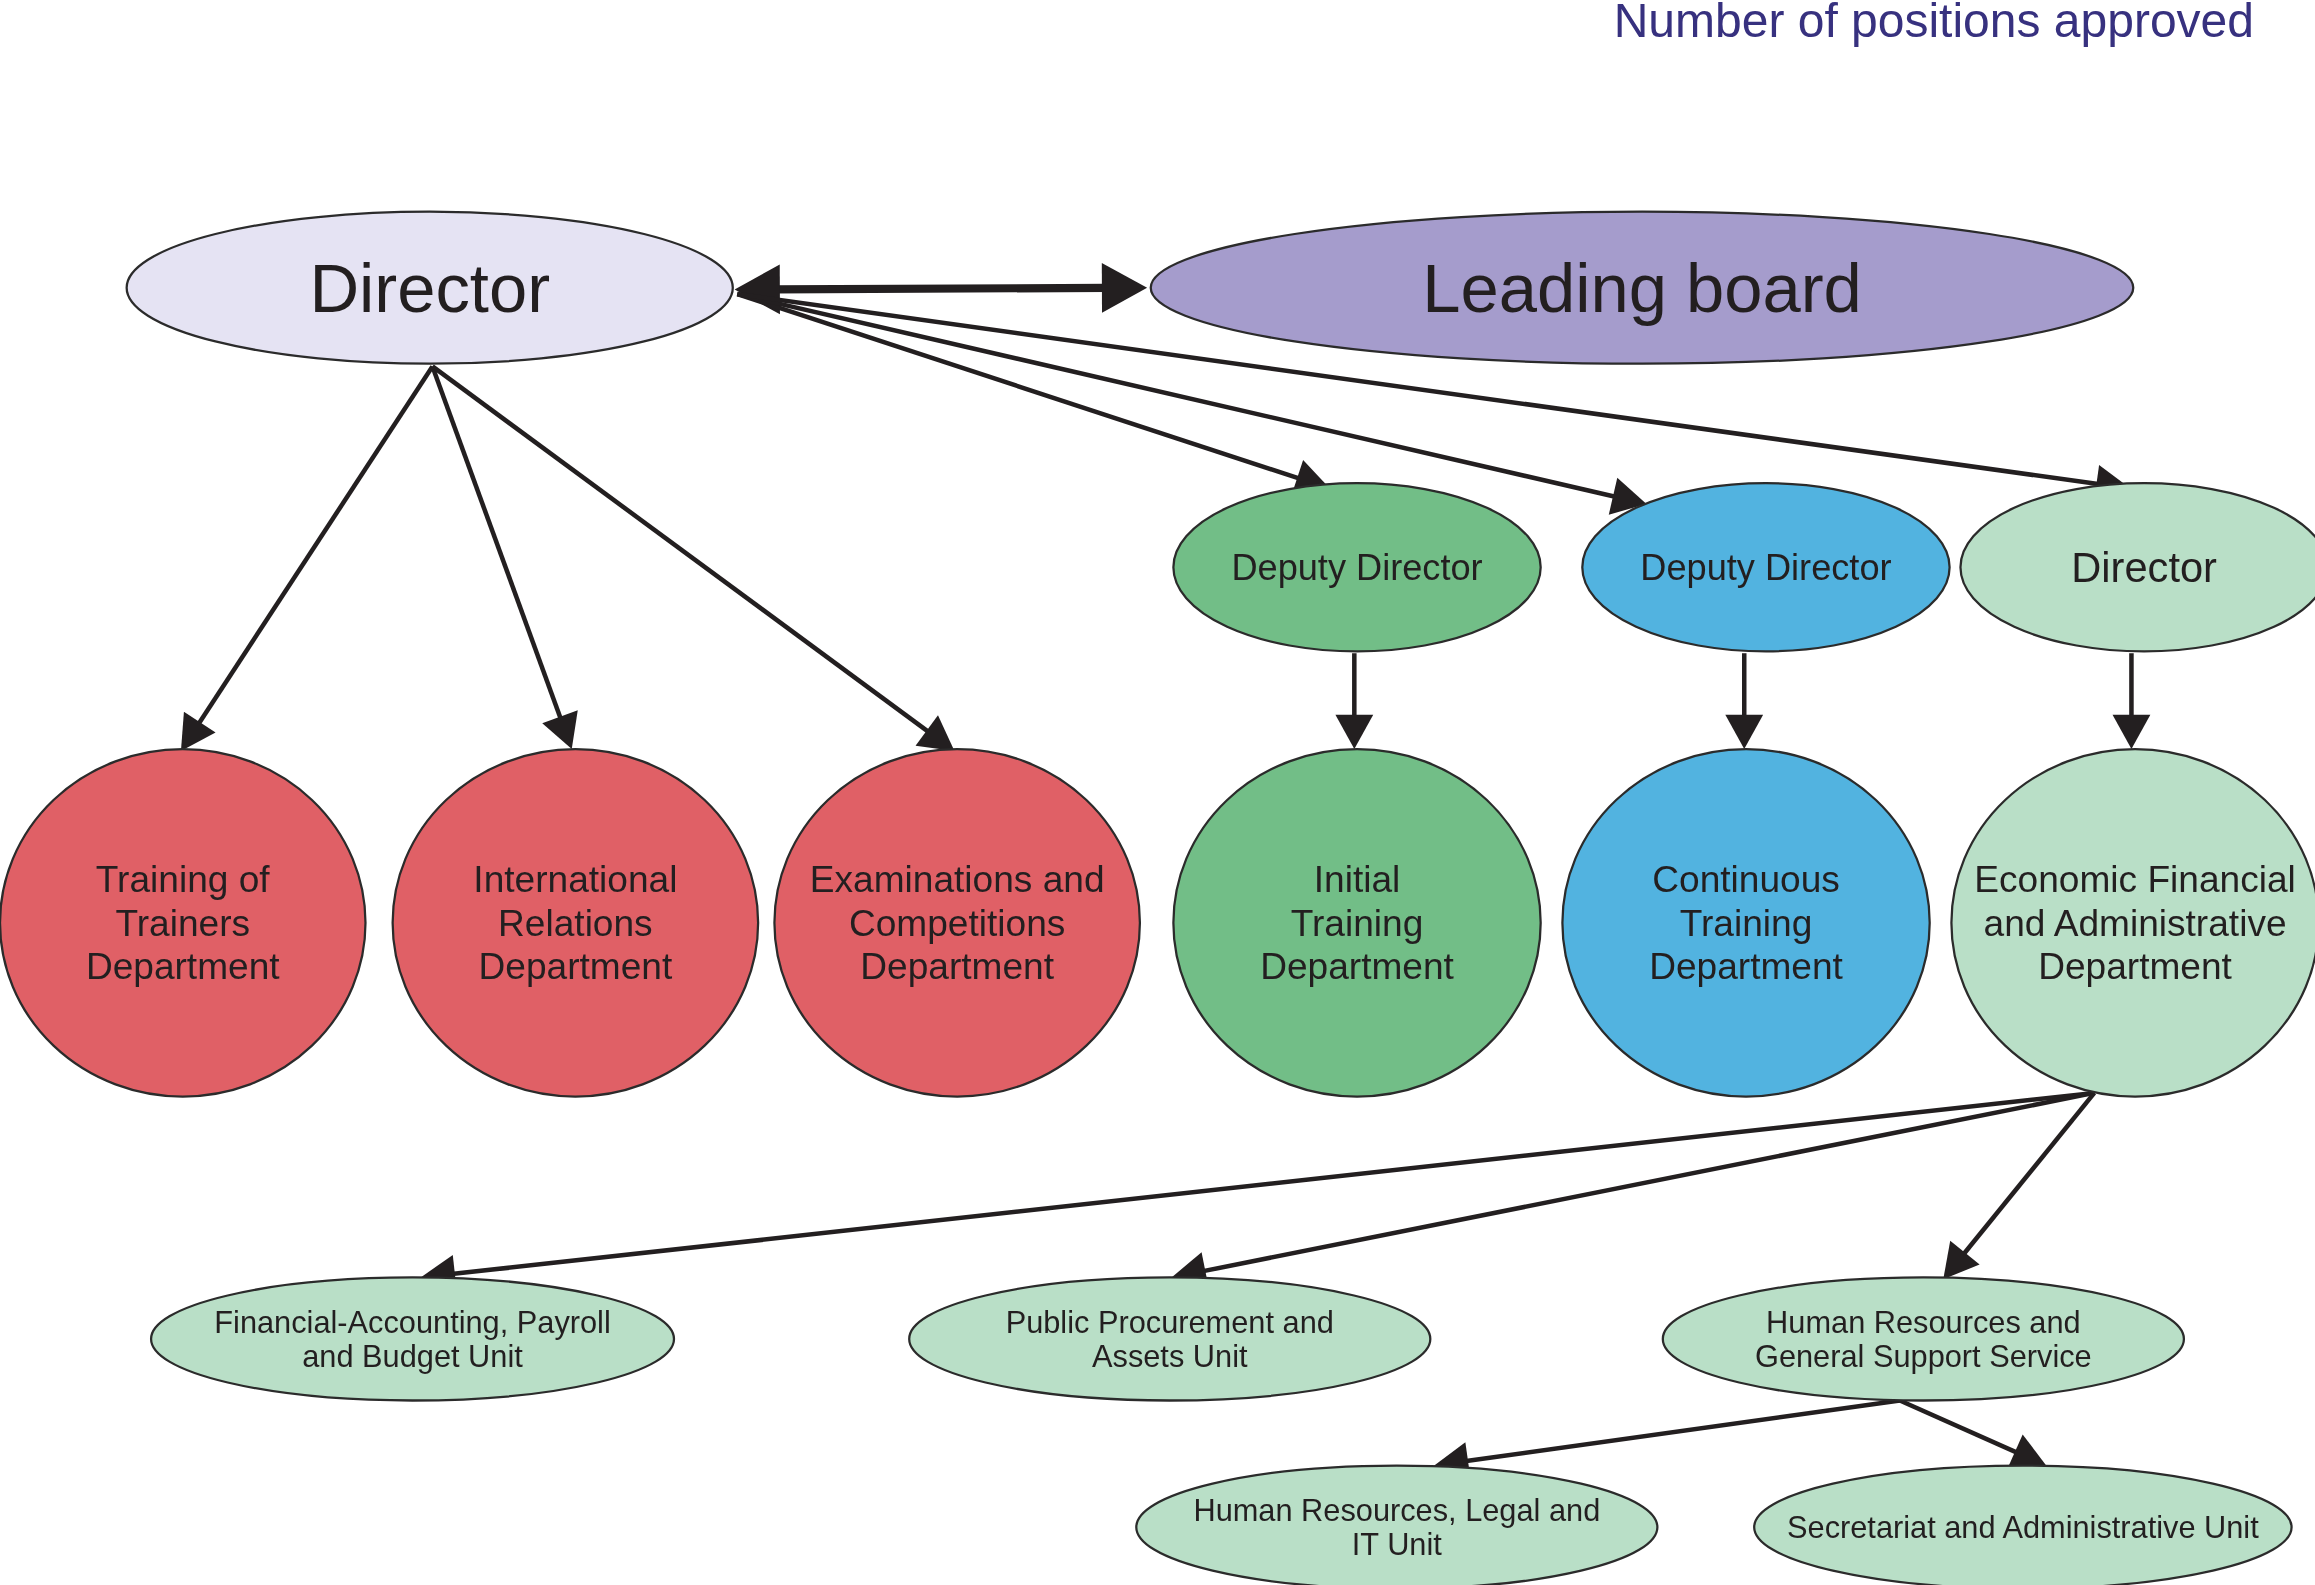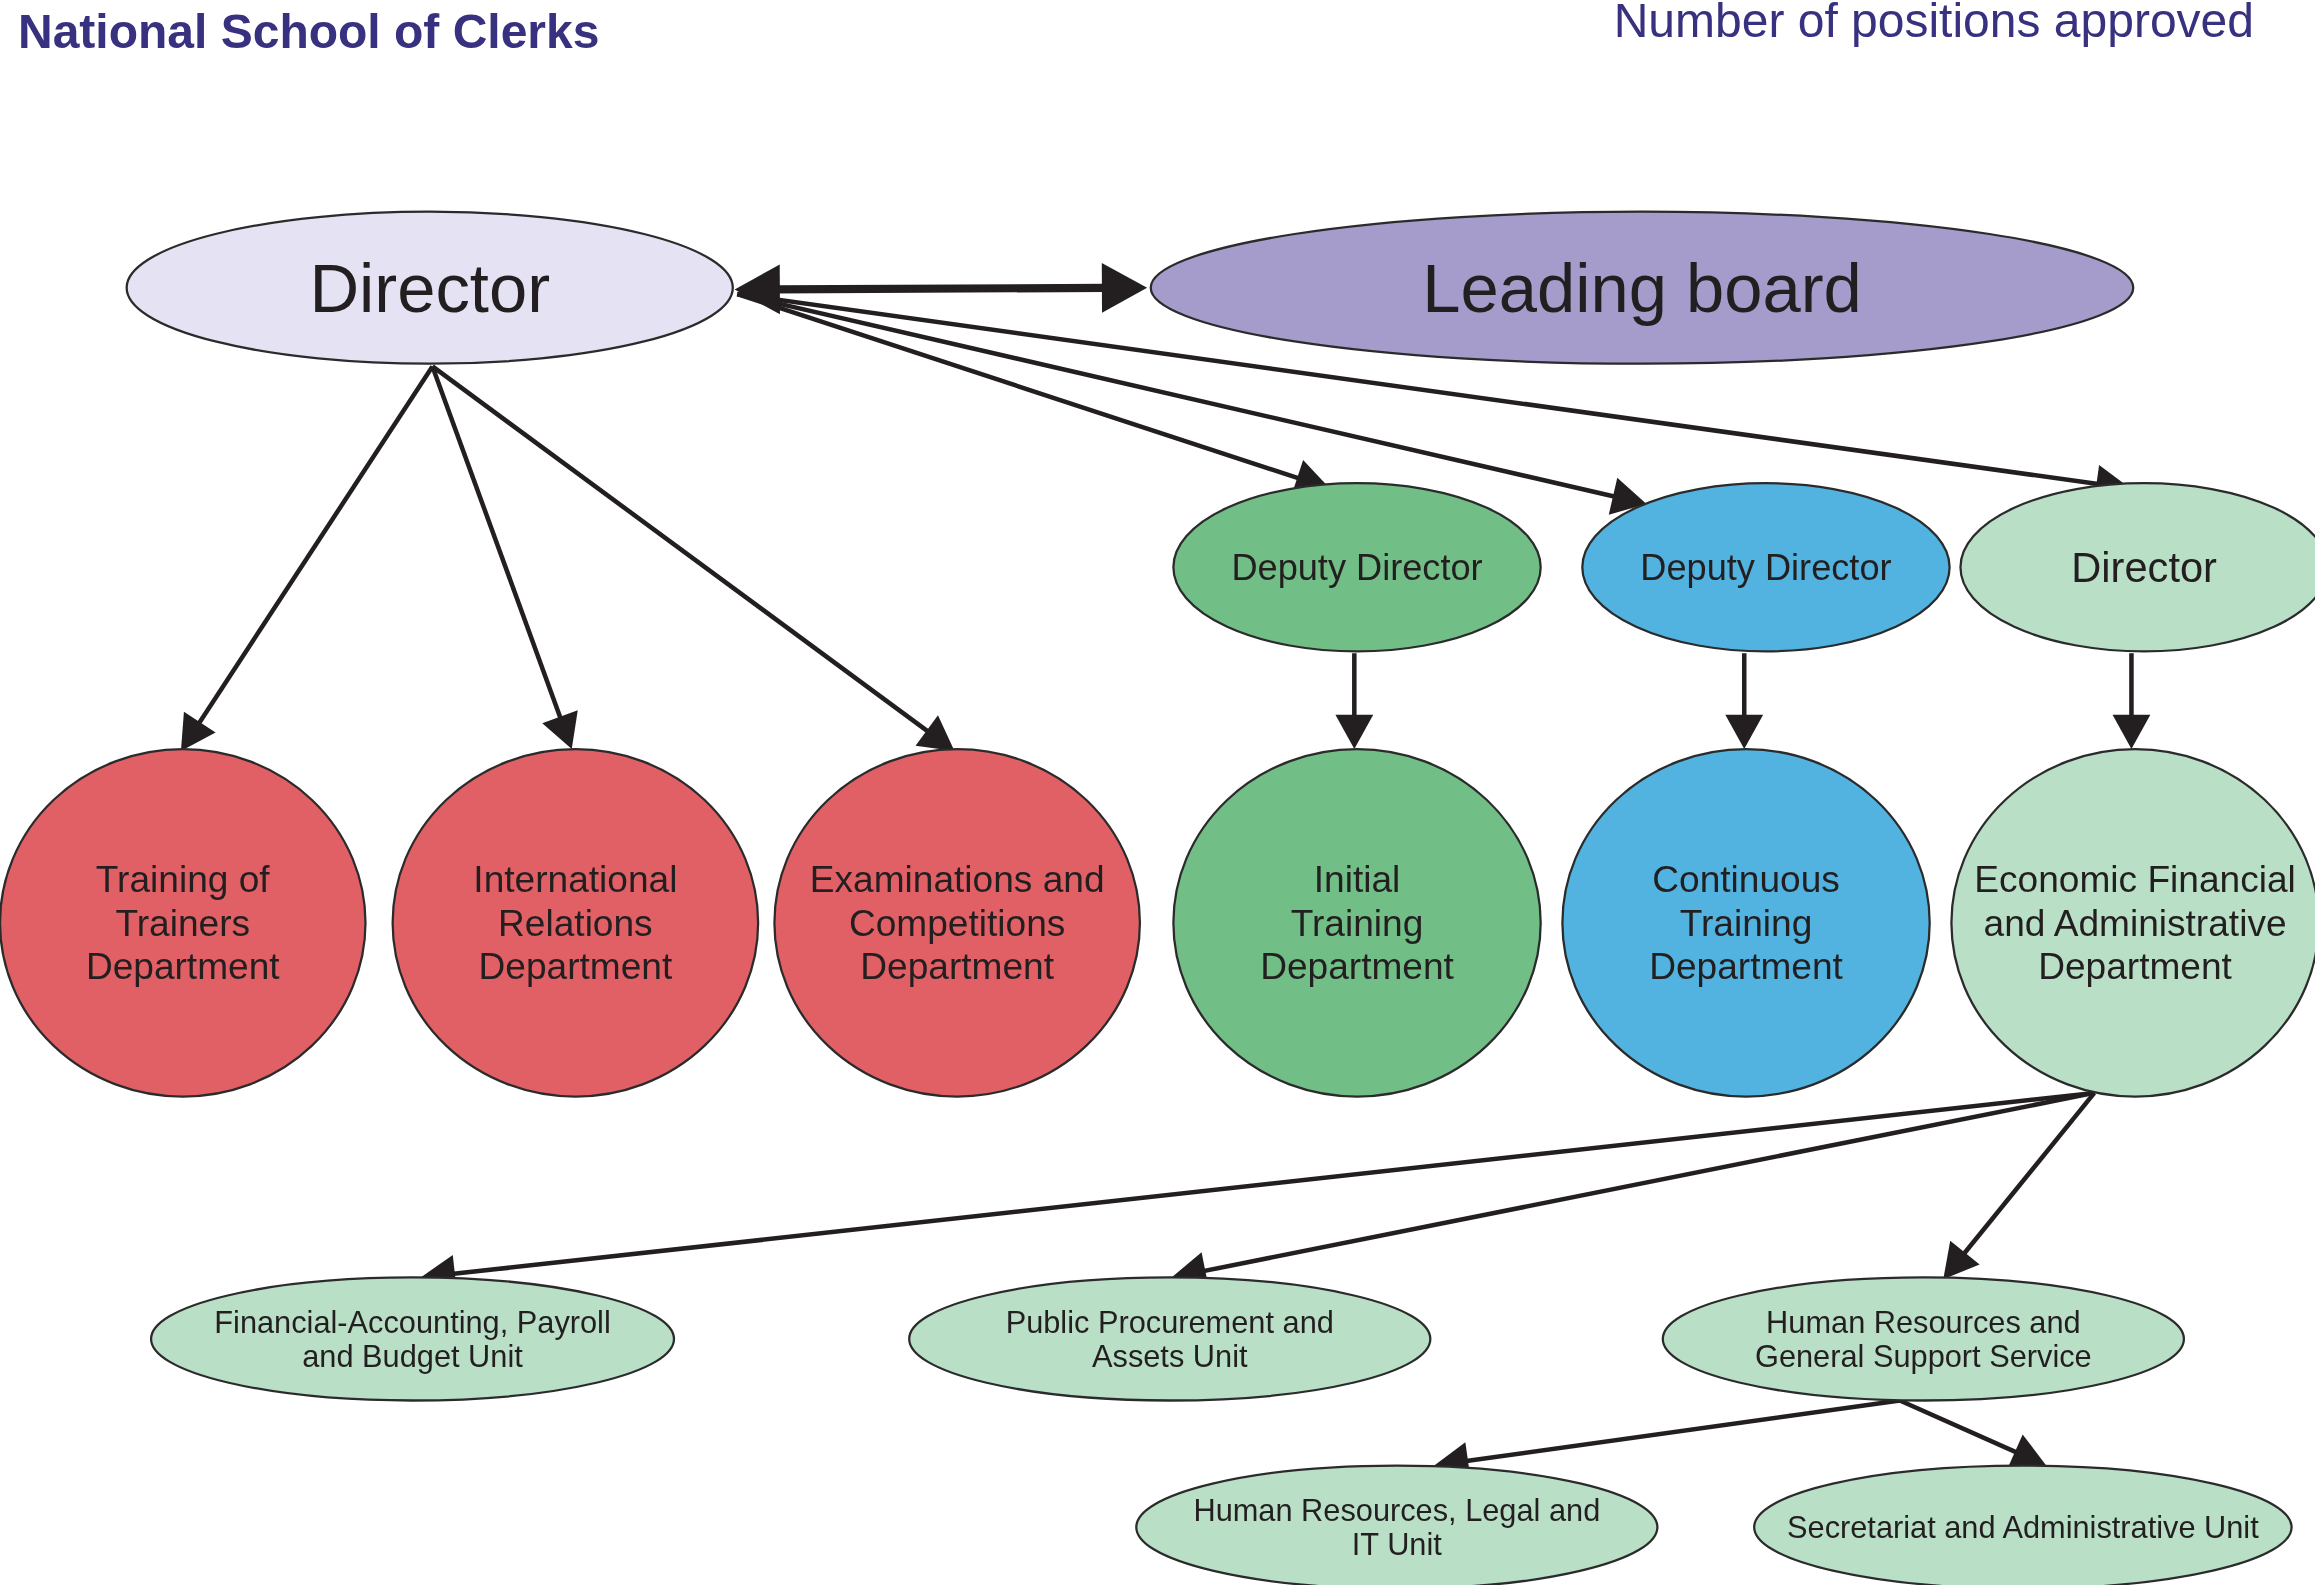--- a/index.html
+++ b/index.html
@@ -13,21 +13,20 @@
   #diagram { position: absolute; left: 0; top: 0; }
   .node-shape { stroke: #2b2b2b; stroke-width: 2.5; }
   .node-text { fill: #231f20; font-family: "Liberation Sans", sans-serif; }
   .edge-line { stroke: #231f20; fill: none; }
   .arrow-head { fill: #231f20; }
 </style>
 </head>
 <body>
 
 <div class="hdr-left">
-  <span class="hdr-line">National School of Clerks</span>
 </div>
 <div class="hdr-right">
   <span class="hdr-line">Number of positions approved</span>
 </div>
 
 <svg id="diagram" width="2316" height="1586" viewBox="0 0 2560 1753" xmlns="http://www.w3.org/2000/svg">
   <g id="edges-layer">
       <g>
         <line x1="856.9995671807598" y1="319.80263347727737" x2="1223.0004328192404" y2="318.19736652272263" class="edge-line" stroke-width="9"></line>
         <path d="M1268,318 L1218.121093785264,345.71903163571164 L1217.87986803527,290.7195606370053 Z" class="arrow-head"></path>

